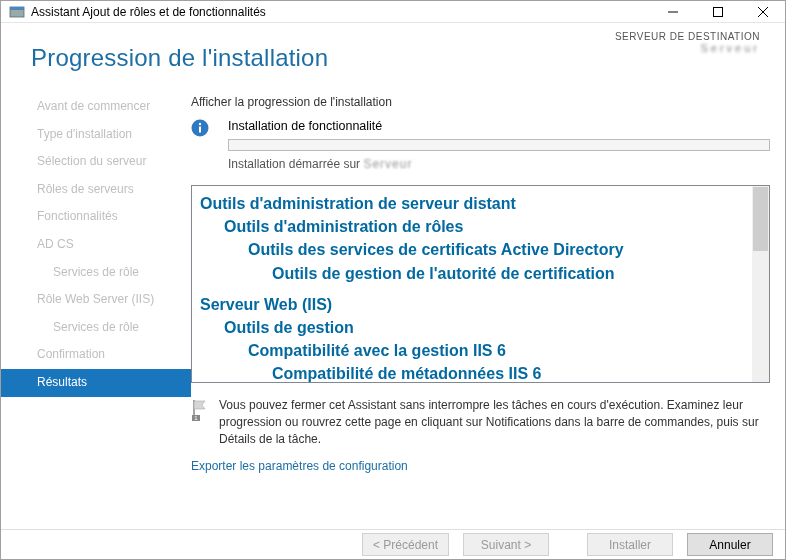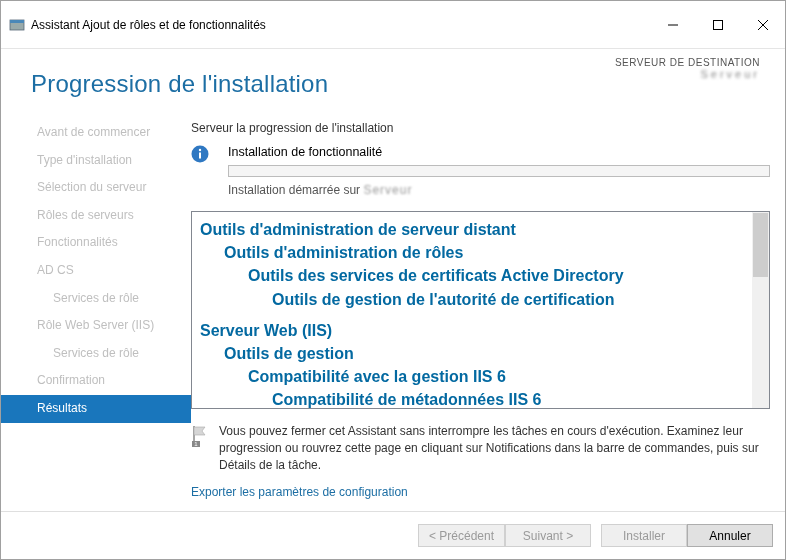--- a/index.html
+++ b/index.html
@@ -1,21 +1,21 @@
 <!DOCTYPE html>
 <html><head>
 <meta charset="utf-8">
 <style>
   * { box-sizing: border-box; font-family: "Segoe UI", Arial, sans-serif; }
   html, body { margin: 0; padding: 0; }
   body { width: 786px; height: 560px; background: #fff; overflow: hidden; }
 
   .window { width: 786px; height: 560px; border: 1px solid #a0a0a0; display: flex; flex-direction: column; background: #fff; }
 
-  .titlebar { height: 48px; display: flex; align-items: center; border-bottom: 1px solid #e5e5e5; }
+  .titlebar { height: 22px; display: flex; align-items: center; border-bottom: 1px solid #e5e5e5; }
   .titlebar .icon { width: 16px; height: 16px; margin: 0 6px 0 8px; }
   .titlebar .title { font-size: 12px; color: #000; flex: 1; }
   .titlebar .controls { display: flex; }
   .titlebar .ctrl { width: 45px; height: 29px; display: flex; align-items: center; justify-content: center; }
   .titlebar .ctrl svg { width: 10px; height: 10px; }
 
   .header { height: 70px; display: flex; align-items: center; padding: 0 25px 0 30px; position: relative; }
   .header h1 { font-size: 24px; font-weight: 300; color: #1c6ea4; margin: 0; letter-spacing: 0.2px; }
   .dest { position: absolute; right: 25px; top: 8px; text-align: right; }
   .dest .label { font-size: 10px; color: #555; letter-spacing: 0.5px; }
@@ -48,21 +48,21 @@
   .tree-scroll .i3 { padding-left: 72px; }
   .scrollbar { position: absolute; right: 0; top: 0; bottom: 0; width: 17px; background: #f0f0f0; }
   .scrollbar .thumb { position: absolute; left: 1px; right: 1px; top: 1px; height: 64px; background: #cdcdcd; }
 
   .note-row { display: flex; gap: 10px; margin-top: 14px; }
   .flag-icon { width: 18px; height: 22px; flex-shrink: 0; margin-top: 2px; }
   .note-text { font-size: 12px; color: #333; line-height: 1.4; }
 
   .export-link { color: #1c6ea4; font-size: 12px; margin-top: 12px; display: inline-block; }
 
-  .footer { height: 48px; border-top: 1px solid #dfdfdf; display: flex; align-items: center; justify-content: flex-end; gap: 0; padding: 0 12px; }
+  .footer { height: 30px; border-top: 1px solid #dfdfdf; display: flex; align-items: center; justify-content: flex-end; gap: 14px; padding: 0 12px; }
   .btn { min-width: 86px; height: 23px; font-size: 12px; border: 1px solid #adadad; background: #e1e1e1; color: #000; padding: 0 10px; }
   .btn[disabled] { color: #9a9a9a; background: #efefef; border-color: #d0d0d0; }
   .btn-gap { width: 10px; }
 </style>
 </head>
 <body>
 
 <div class="window">
 
   <div class="titlebar">
@@ -111,21 +111,21 @@
         <div class="side-item">Fonctionnalités</div>
         <div class="side-item">AD CS</div>
         <div class="side-item sub">Services de rôle</div>
         <div class="side-item">Rôle Web Server (IIS)</div>
         <div class="side-item sub">Services de rôle</div>
         <div class="side-item">Confirmation</div>
         <div class="side-item active">Résultats</div>
       </div>
 
     <div class="content">
-      <div class="caption">Serveur la progression de l'installation</div>
+      <div class="caption">Afficher la progression de l'installation</div>
 
       <div class="status-row">
         <span class="info-icon">
           <svg viewBox="0 0 18 18">
               <circle cx="9" cy="9" r="8.5" fill="#2f78c2"></circle>
               <rect x="8" y="7.5" width="2" height="6" fill="#fff"></rect>
               <circle cx="9" cy="5" r="1.2" fill="#fff"></circle>
             </svg>
         </span>
         <div class="status-col">

